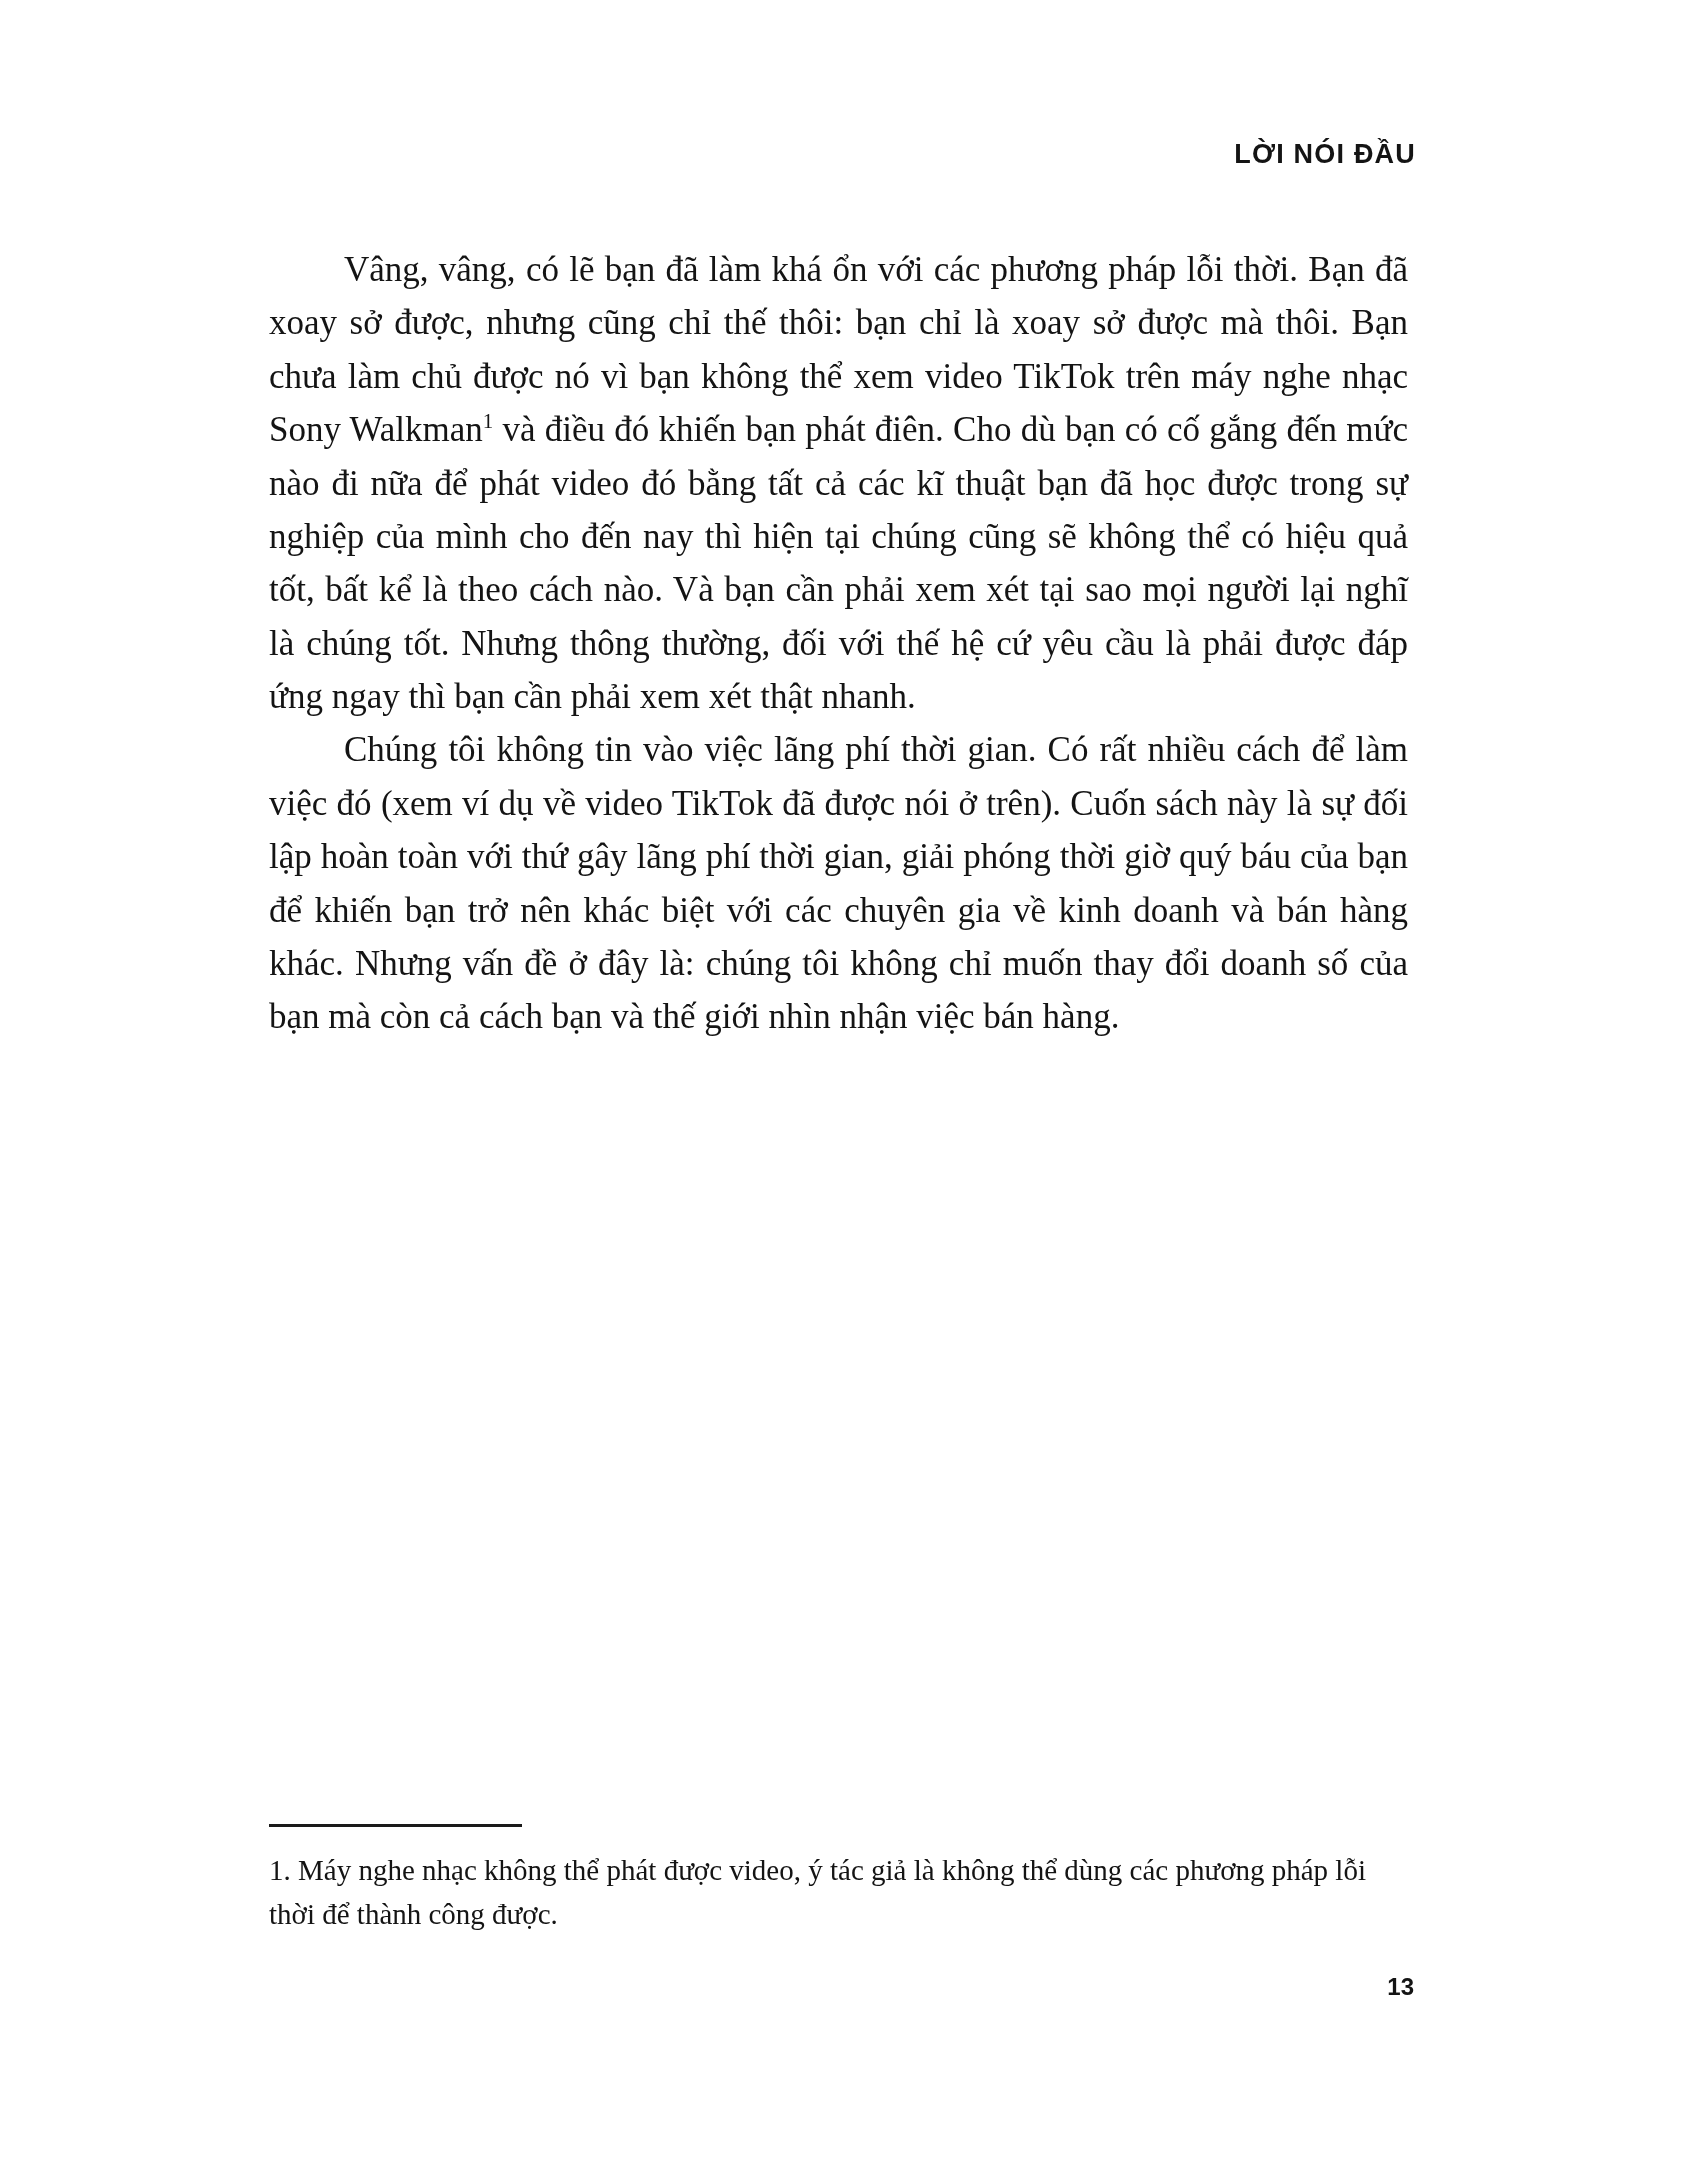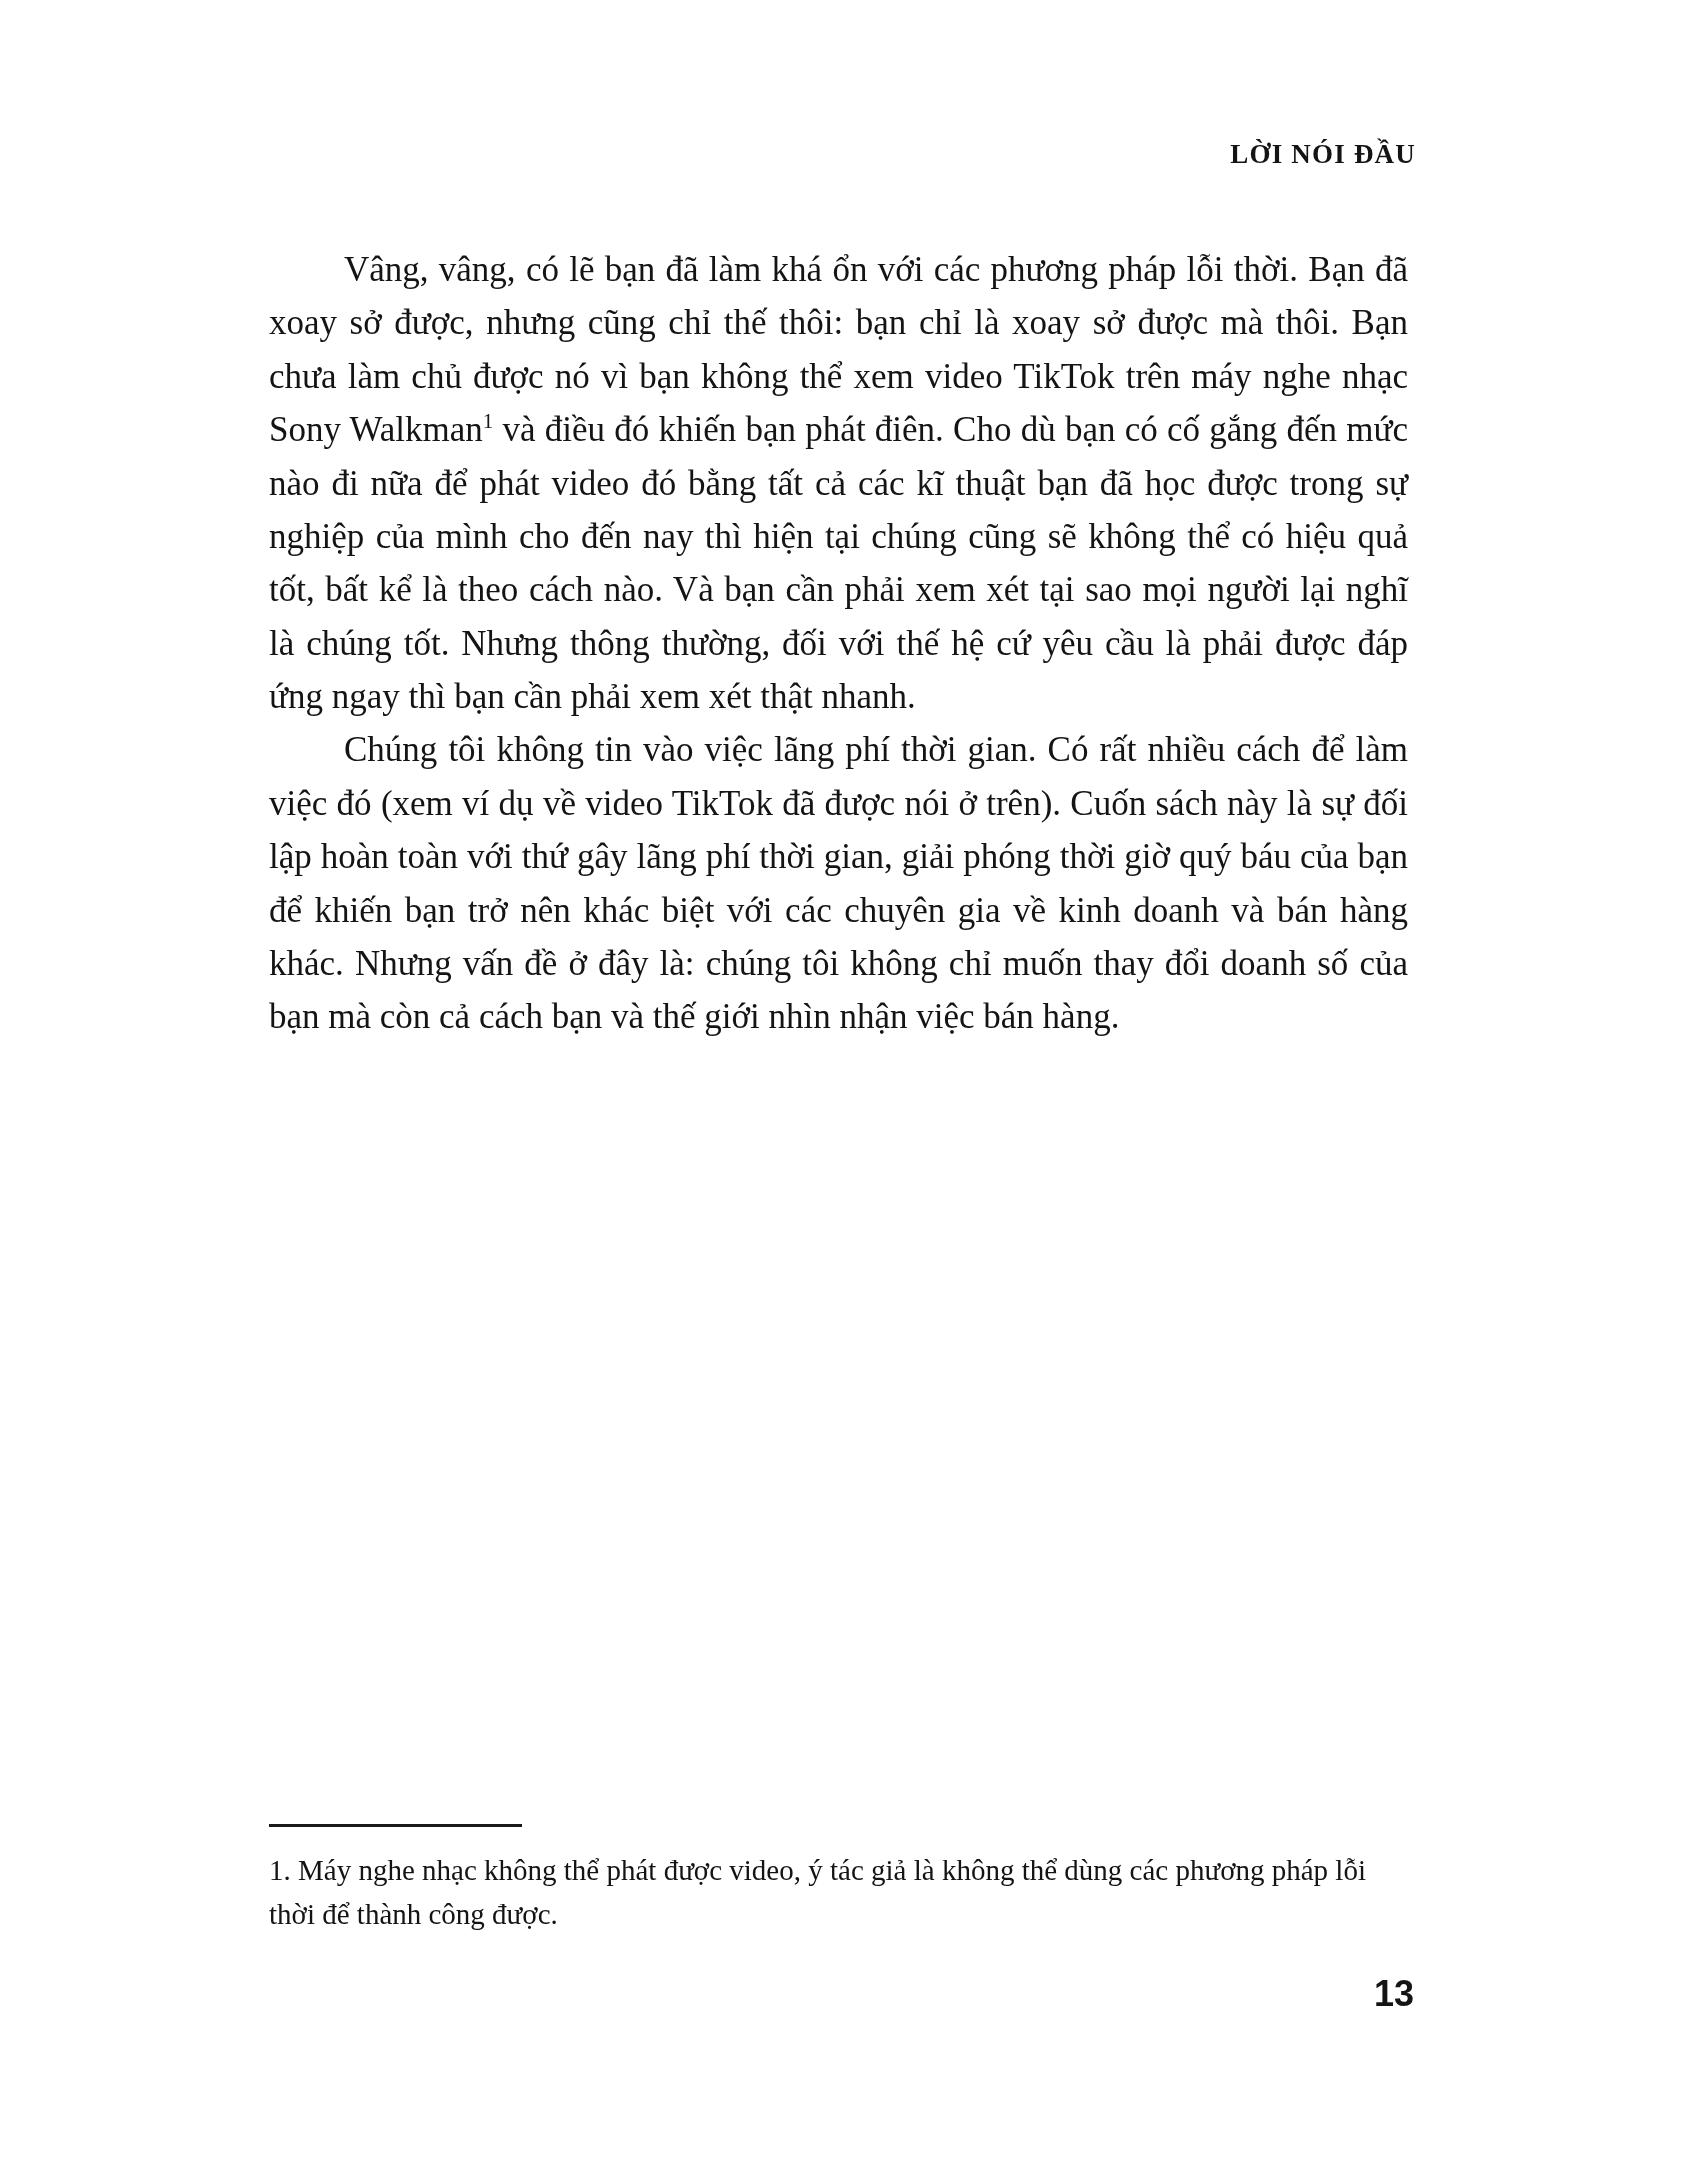--- a/index.html
+++ b/index.html
@@ -14,21 +14,21 @@
     background: #ffffff;
     box-sizing: border-box;
     font-family: "Liberation Serif", serif;
     color: #1a1a1a;
     overflow: hidden;
   }
   .running-head {
     position: absolute;
     top: 139px;
     right: 267px;
-    font-family: Liberation Serif, serif;
+    font-family: Liberation Sans, sans-serif;
     font-weight: bold;
     font-size: 27px;
     letter-spacing: 1.2px;
     color: #141414;
     text-align: left;
   }
   .body-area {
     position: absolute;
     left: 269px;
     top: 243px;
@@ -67,21 +67,21 @@
     font-size: 29px;
     line-height: 1.5;
     text-align: left;
     color: #141414;
   }
   .folio {
     position: absolute;
     right: 269px;
     top: 1973px;
     font-family: "Liberation Sans", sans-serif;
-    font-size: 36px;
+    font-size: 24px;
     font-weight: bold;
     color: #141414;
   }
 </style>
 </head>
 <body>
 
 <div class="page">
 
   <div class="running-head">LỜI NÓI ĐẦU</div>

